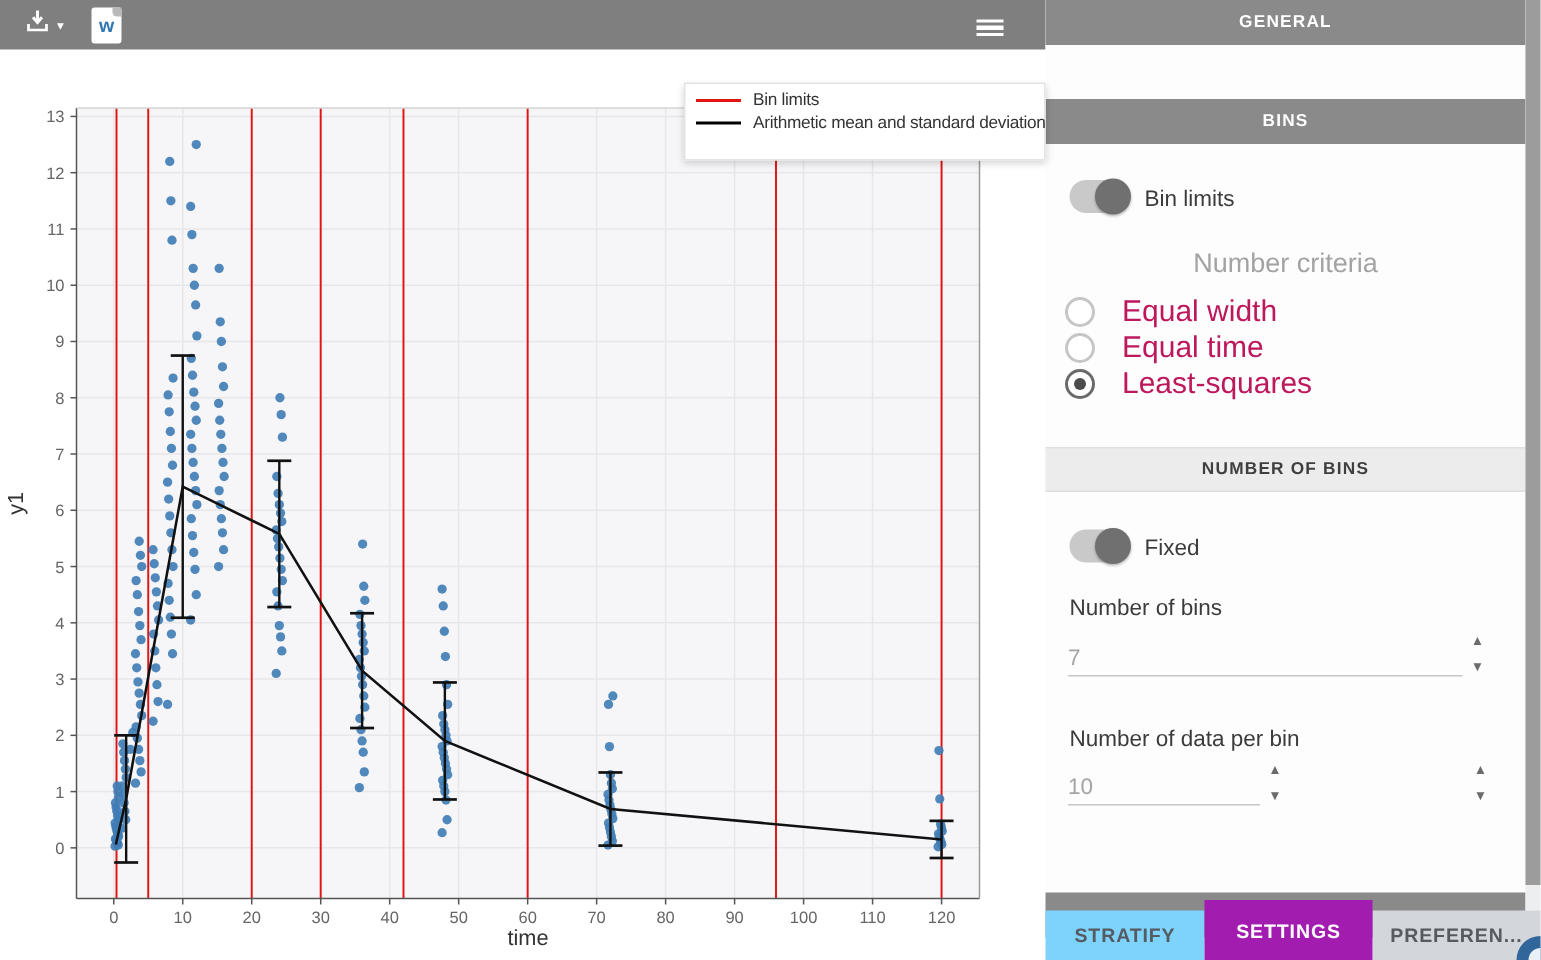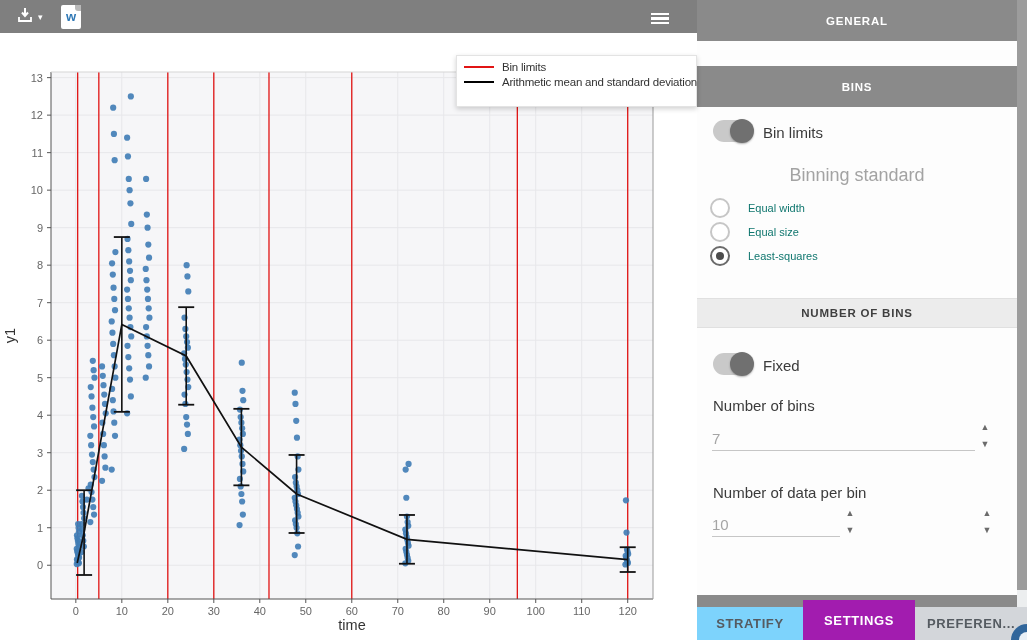--- a/index.html
+++ b/index.html
@@ -27,39 +27,39 @@
           border:1px solid #e3e3e3;box-shadow:0 2px 5px rgba(0,0,0,.18);
           z-index:5;padding:3px 0 0 7px;box-sizing:border-box;}
   .lg-row{display:flex;align-items:center;height:15.5px;white-space:nowrap;}
   .lg-swatch{width:30px;margin-right:8px;display:flex;align-items:center;justify-content:center;}
   .lg-line{width:30px;height:0;border-top:2px solid #000;}
   .lg-dot{width:7px;height:7px;border-radius:50%;}
   .lg-label{font-size:11.5px;color:#333;letter-spacing:-0.2px;}
 
   
   .panel{left:697px;top:0;width:330px;height:640px;background:#fdfdfd;}
-  .phead{position:absolute;left:0;width:320px;height:41px;background:#8a8a8a;color:#fff;
+  .phead{position:absolute;left:0;width:320px;height:30px;background:#8a8a8a;color:#fff;
          font-size:11.5px;font-weight:bold;letter-spacing:.8px;display:flex;
          align-items:center;justify-content:center;cursor:pointer;}
   .subhead{position:absolute;left:0;width:320px;height:30px;background:#ececec;
            border-top:1px solid #e0e0e0;border-bottom:1px solid #e0e0e0;color:#3f3f3f;
            font-size:11.5px;font-weight:bold;letter-spacing:.8px;display:flex;
            align-items:center;justify-content:center;box-sizing:border-box;}
   .toggle{position:absolute;width:38px;height:22px;border-radius:11px;background:#c9c9c9;cursor:pointer;}
   .knob{position:absolute;right:-3px;top:-1px;width:24px;height:24px;border-radius:50%;
         background:#707070;box-shadow:0 1px 2px rgba(0,0,0,.3);}
   .tlabel{position:absolute;font-size:15px;color:#3b3b3b;}
   .criteria-title{position:absolute;left:0;width:320px;text-align:center;
                   font-size:18px;color:#a3a3a3;}
   .radio-row{position:absolute;left:13px;display:flex;align-items:center;height:20px;cursor:pointer;}
   .radio{width:16px;height:16px;border-radius:50%;border:2px solid #c6c6c6;background:#fff;
          display:flex;align-items:center;justify-content:center;}
   .radio.sel{border-color:#6a6a6a;}
   .radio .dot{width:8px;height:8px;border-radius:50%;background:#4c4c4c;}
-  .rlabel{margin-left:18px;font-size:11px;color:#0f766e;}
+  .rlabel{margin-left:18px;font-size:20px;color:#be185d;}
   .flabel{position:absolute;font-size:15px;color:#3b3b3b;}
   .field{position:absolute;height:28px;border-bottom:1px solid #c6c6c6;
          font-size:15px;color:#a5a5a5;display:flex;align-items:flex-end;
          padding-bottom:3px;box-sizing:border-box;cursor:text;}
   .spinner{position:absolute;width:14px;height:26px;display:flex;flex-direction:column;
            justify-content:space-between;}
   .spin{color:#6b6b6b;font-size:9px;line-height:9px;text-align:center;cursor:pointer;}
   .vscroll-track{position:absolute;left:320px;top:0;width:10px;height:607px;background:#eceeef;}
   .vscroll-thumb{position:absolute;left:0;top:0;width:10px;height:590px;background:#9c9c9c;cursor:pointer;}
 
@@ -473,29 +473,29 @@
 
 <div class="abs panel">
   <div class="phead" style="top:0;">GENERAL</div>
   <div class="phead" style="top:66px;">BINS</div>
 
   <div class="toggle" style="left:16px;top:120px;">
     <div class="knob"></div>
   </div>
   <div class="tlabel" style="left:66px;top:124px;">Bin limits</div>
 
-  <div class="criteria-title" style="top:165px;">Binning standard</div>
+  <div class="criteria-title" style="top:165px;">Number criteria</div>
 
   <div class="radio-row" style="top:198px;">
     <span class="radio"></span>
     <span class="rlabel">Equal width</span>
   </div>
   <div class="radio-row" style="top:222px;">
     <span class="radio"></span>
-    <span class="rlabel">Equal size</span>
+    <span class="rlabel">Equal time</span>
   </div>
   <div class="radio-row" style="top:246px;">
     <span class="radio sel">
         <span class="dot"></span>
       </span>
     <span class="rlabel">Least-squares</span>
   </div>
 
   <div class="subhead" style="top:298px;">NUMBER OF BINS</div>
 

